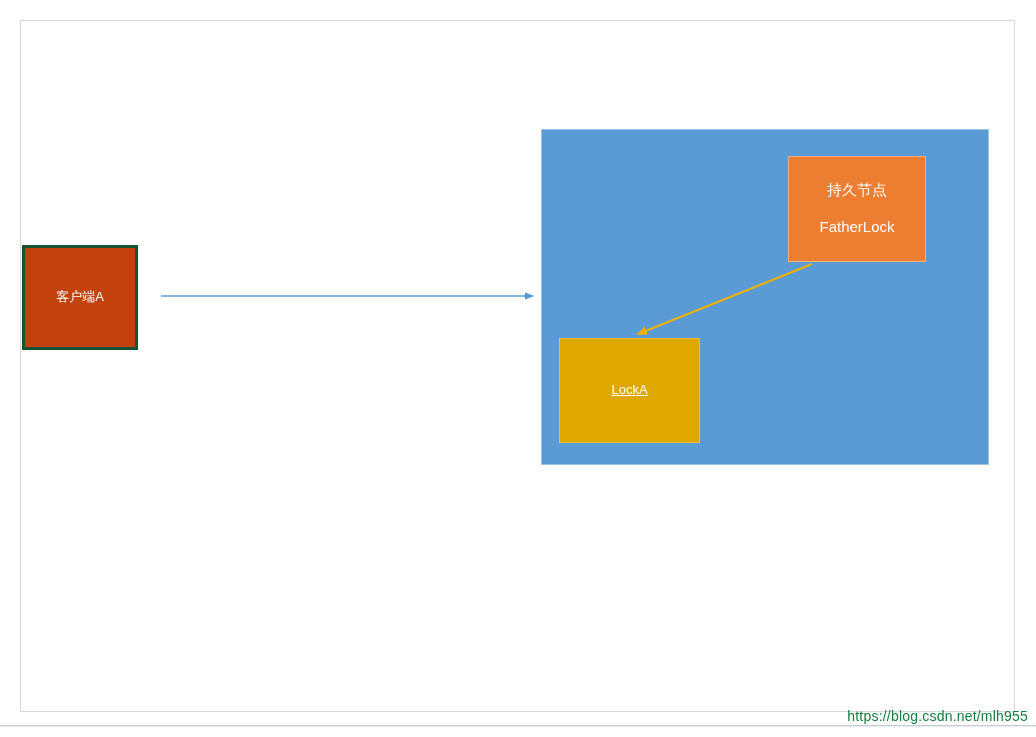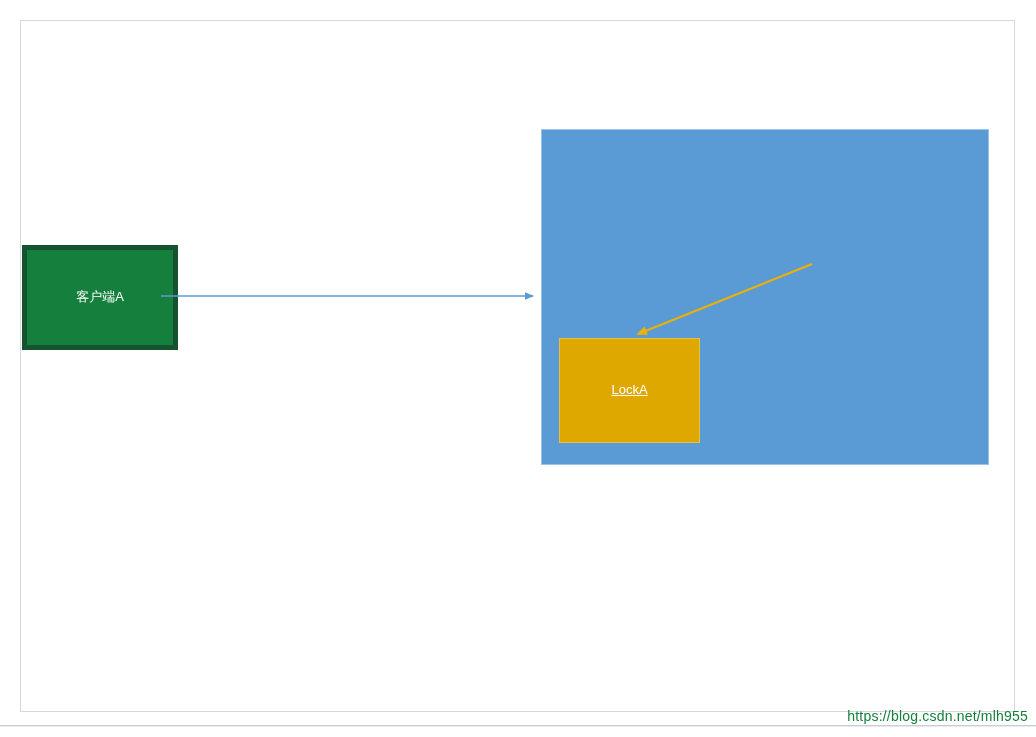--- a/index.html
+++ b/index.html
@@ -46,24 +46,24 @@
     justify-content: center;
     text-align: center;
     color: #ffffff;
     line-height: 1.25;
     white-space: pre-line;
   }
 
   #client-box {
     left: 21px;
     top: 244px;
-    width: 156px;
+    width: 116px;
     height: 105px;
-    background: #15803d;
-    border: 5px solid #14532d;
+    background: #c2410c;
+    border: 3px solid #14532d;
     font-size: 13px;
   }
 
   #zk-container {
     left: 540px;
     top: 128px;
     width: 448px;
     height: 336px;
     background: #5B9BD5;
     border: 1px solid #9cc3e5;
@@ -115,20 +115,26 @@
 <body>
 
 <div id="canvas-frame">
 
   <div class="shape" id="zk-container" style="left:520px; top:108px;"></div>
 
   <div class="shape" id="client-box" style="left:1px; top:224px;">
     <span>客户端A</span>
   </div>
 
+  <div class="shape" id="father-lock-box" style="left:767px; top:135px;">
+    <div>
+      <div>持久节点</div>
+      <div>FatherLock</div>
+    </div>
+  </div>
 
   <div class="shape" id="lock-a-box" style="left:538px; top:317px;">
     <span>LockA</span>
   </div>
 
 </div>
 
 <svg id="connectors" viewBox="0 0 1036 737" xmlns="http://www.w3.org/2000/svg">
   <defs>
     <marker id="arrow-blue" markerWidth="9" markerHeight="9" refX="8" refY="4.5" orient="auto" markerUnits="userSpaceOnUse">

